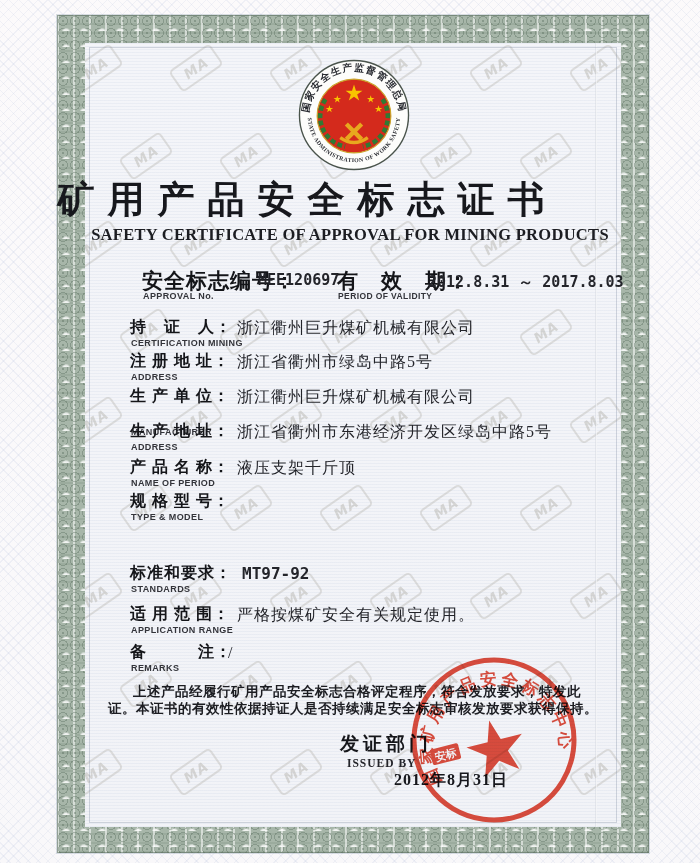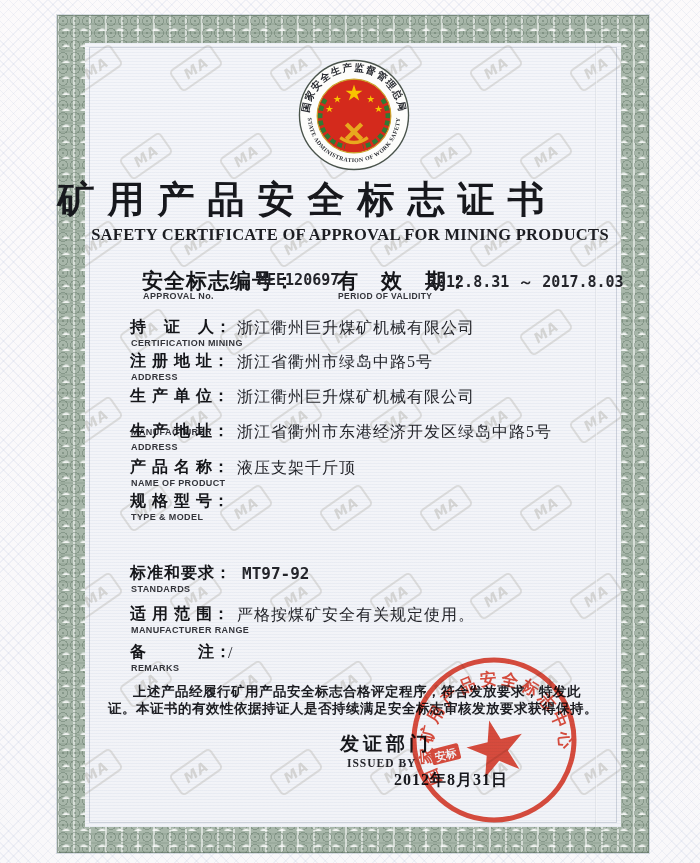--- a/index.html
+++ b/index.html
@@ -211,32 +211,32 @@
 
     <div class="abs zh-label" style="left:130px;top:386px">生 产 单 位：</div>
     <div class="abs en-label" style="left:131px;top:428px">MANUFACTURER</div>
     <div class="abs value" style="left:237px;top:387px">浙江衢州巨升煤矿机械有限公司</div>
 
     <div class="abs zh-label" style="left:130px;top:421px">生 产 地 址：</div>
     <div class="abs en-label" style="left:131px;top:443px">ADDRESS</div>
     <div class="abs value" style="left:237px;top:422px">浙江省衢州市东港经济开发区绿岛中路5号</div>
 
     <div class="abs zh-label" style="left:130px;top:457px">产 品 名 称：</div>
-    <div class="abs en-label" style="left:131px;top:479px">NAME OF PRODUCT</div>
+    <div class="abs en-label" style="left:131px;top:479px">NAME OF PERIOD</div>
     <div class="abs value" style="left:237px;top:458px">液压支架千斤顶</div>
 
     <div class="abs zh-label" style="left:130px;top:491px">规 格 型 号：</div>
     <div class="abs en-label" style="left:131px;top:513px">TYPE &amp; MODEL</div>
 
     <div class="abs zh-label" style="left:130px;top:563px">标准和要求：</div>
     <div class="abs en-label" style="left:131px;top:585px">STANDARDS</div>
     <div class="abs value num" style="left:242px;top:564px;font-size:16px">MT97-92</div>
 
     <div class="abs zh-label" style="left:130px;top:604px">适 用 范 围：</div>
-    <div class="abs en-label" style="left:131px;top:626px">MANUFACTURER RANGE</div>
+    <div class="abs en-label" style="left:131px;top:626px">APPLICATION RANGE</div>
     <div class="abs value" style="left:237px;top:605px">严格按煤矿安全有关规定使用。</div>
 
     <div class="abs zh-label" style="left:130px;top:642px">备　　　注：</div>
     <div class="abs en-label" style="left:131px;top:664px">REMARKS</div>
     <div class="abs value" style="left:228px;top:643px">/</div>
 
     <div class="abs decl" style="left:133px;top:684px">上述产品经履行矿用产品安全标志合格评定程序，符合发放要求，特发此</div>
     <div class="abs decl" style="left:108px;top:701px">证。本证书的有效性依据持证人是否持续满足安全标志审核发放要求获得保持。</div>
 
     <div class="abs issuedby-zh" style="left:340px;top:734px">发证部门</div>

